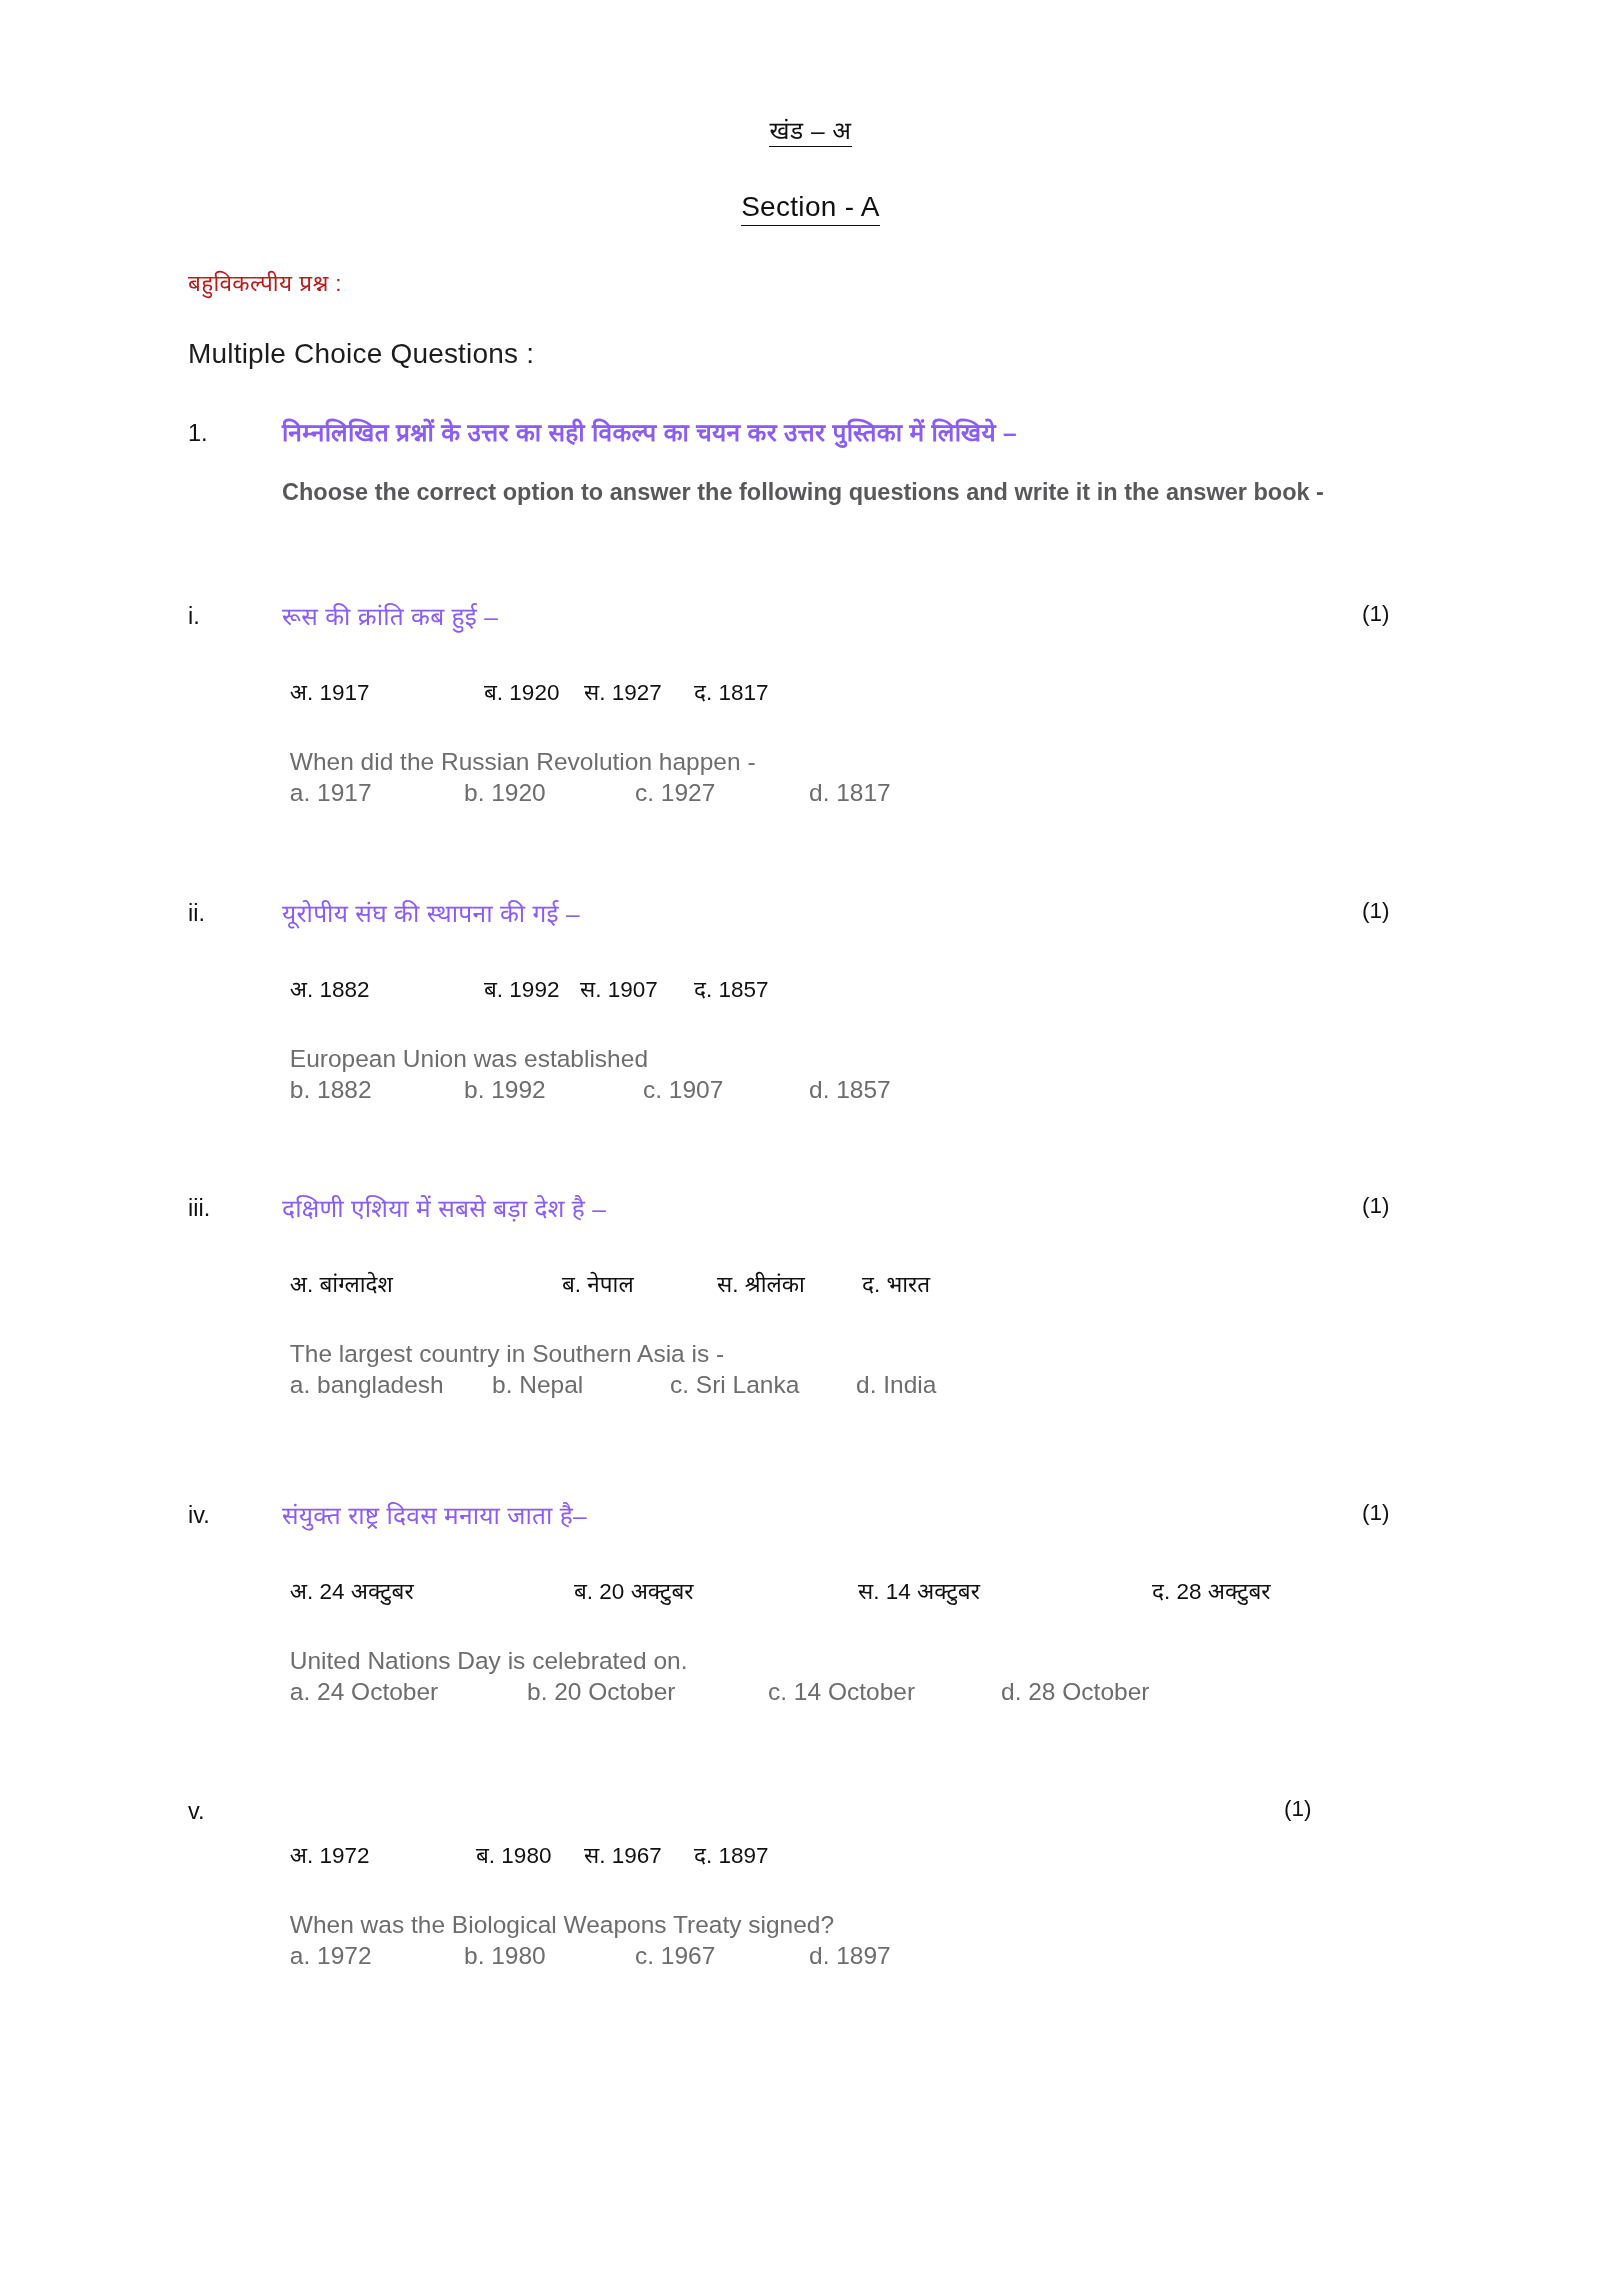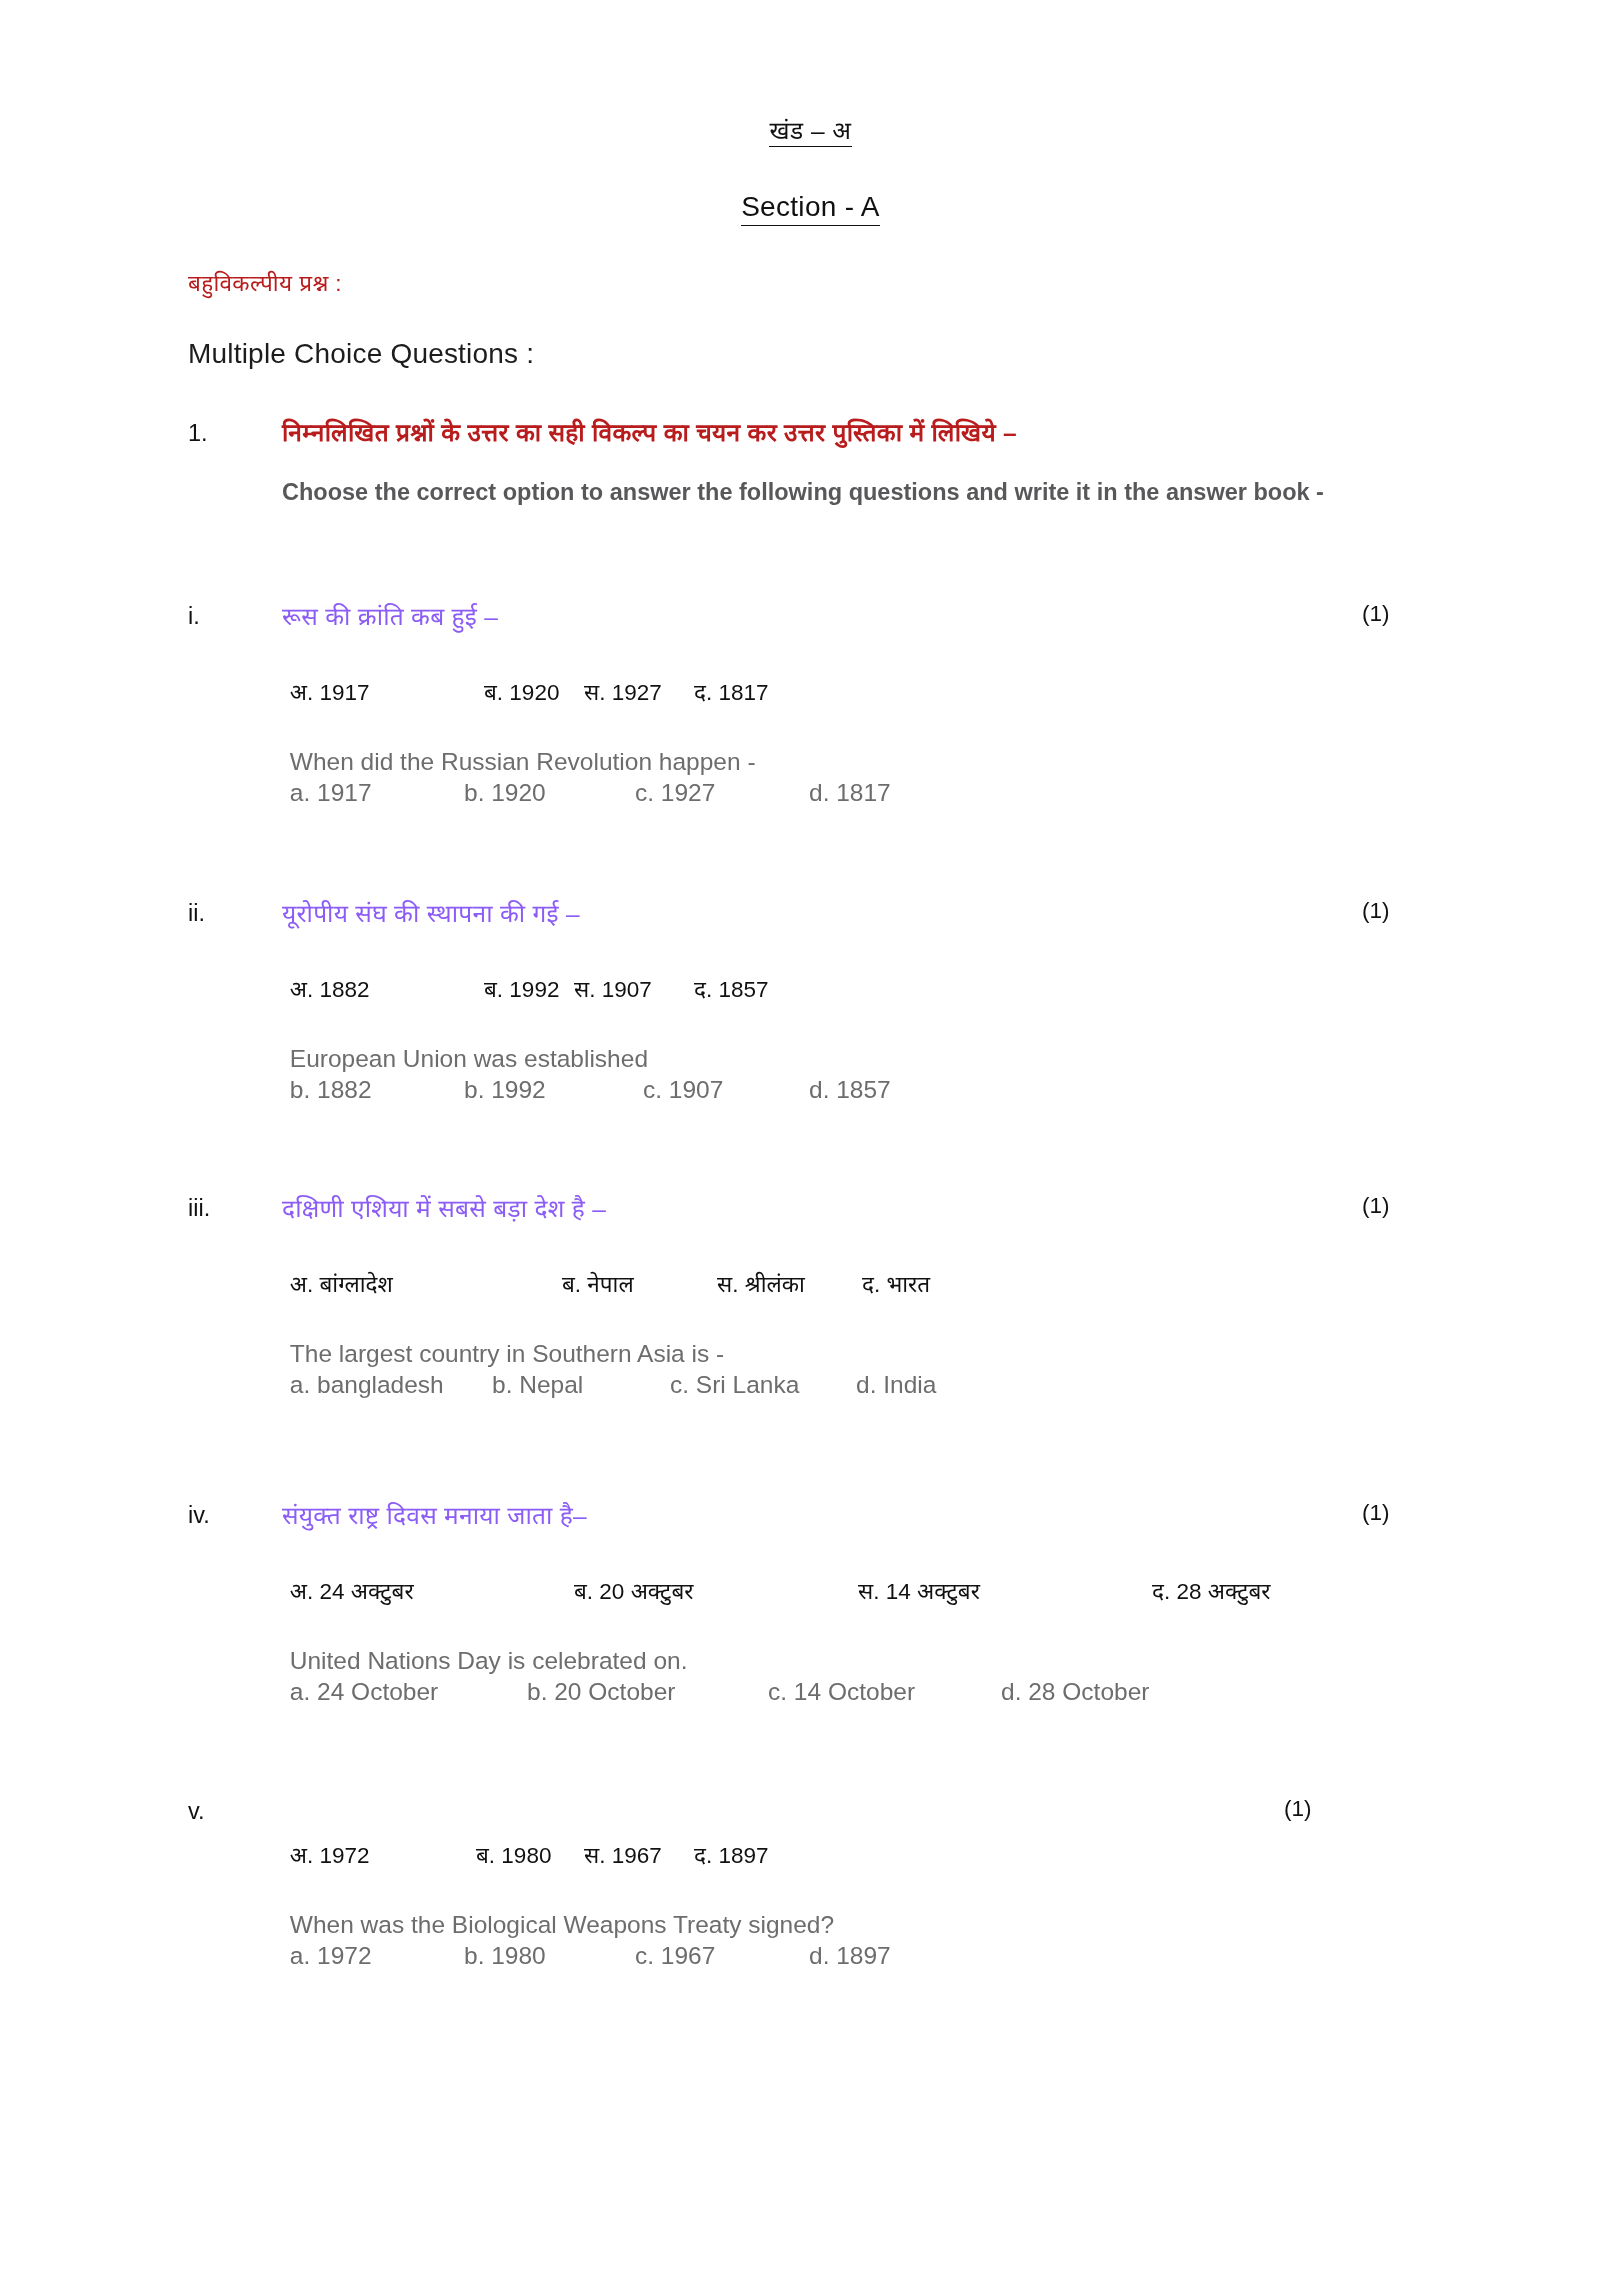--- a/index.html
+++ b/index.html
@@ -83,21 +83,21 @@
     position: absolute;
     left: 0;
     top: 3.9px;
     font-size: 23.5px;
     color: #111;
   }
   .q1-hi {
     margin-left: 94px;
     font-size: 24.5px;
     font-weight: bold;
-    color: #b91c1c;
+    color: #8b5cf6;
     letter-spacing: 0.3px;
     line-height: 1.35;
   }
   .q1-en {
     margin-left: 94px;
     margin-top: 25.5px;
     font-size: 23.5px;
     font-weight: bold;
     color: #58585a;
     line-height: 1.45;
@@ -202,21 +202,21 @@
         </div>
         <div class="marks" style="left: 1174px;">(1)</div>
       </div>
       <div class="item" style="top: 898px;">
         <div class="item-roman">ii.</div>
         <div class="item-body">
           <div class="stem-hi">यूरोपीय संघ की स्थापना की गई –</div>
           <div class="opts-hi" style="position: relative; height: 33px;">
             <span class="op" style="position: absolute; left: 7.8px;">अ. 1882</span>
             <span class="op" style="position: absolute; left: 202px;">ब. 1992</span>
-            <span class="op" style="position: absolute; left: 292px;">स. 1907</span>
+            <span class="op" style="position: absolute; left: 298px;">स. 1907</span>
             <span class="op" style="position: absolute; left: 412px;">द. 1857</span>
           </div>
           <div class="stem-en" style="margin-left: 7.8px;">European Union was established</div>
           <div class="opts-en" style="position: relative; height: 33px;">
             <span class="op" style="position: absolute; left: 7.8px;">b. 1882</span>
             <span class="op" style="position: absolute; left: 182px;">b. 1992</span>
             <span class="op" style="position: absolute; left: 361px;">c. 1907</span>
             <span class="op" style="position: absolute; left: 527px;">d. 1857</span>
           </div>
         </div>

